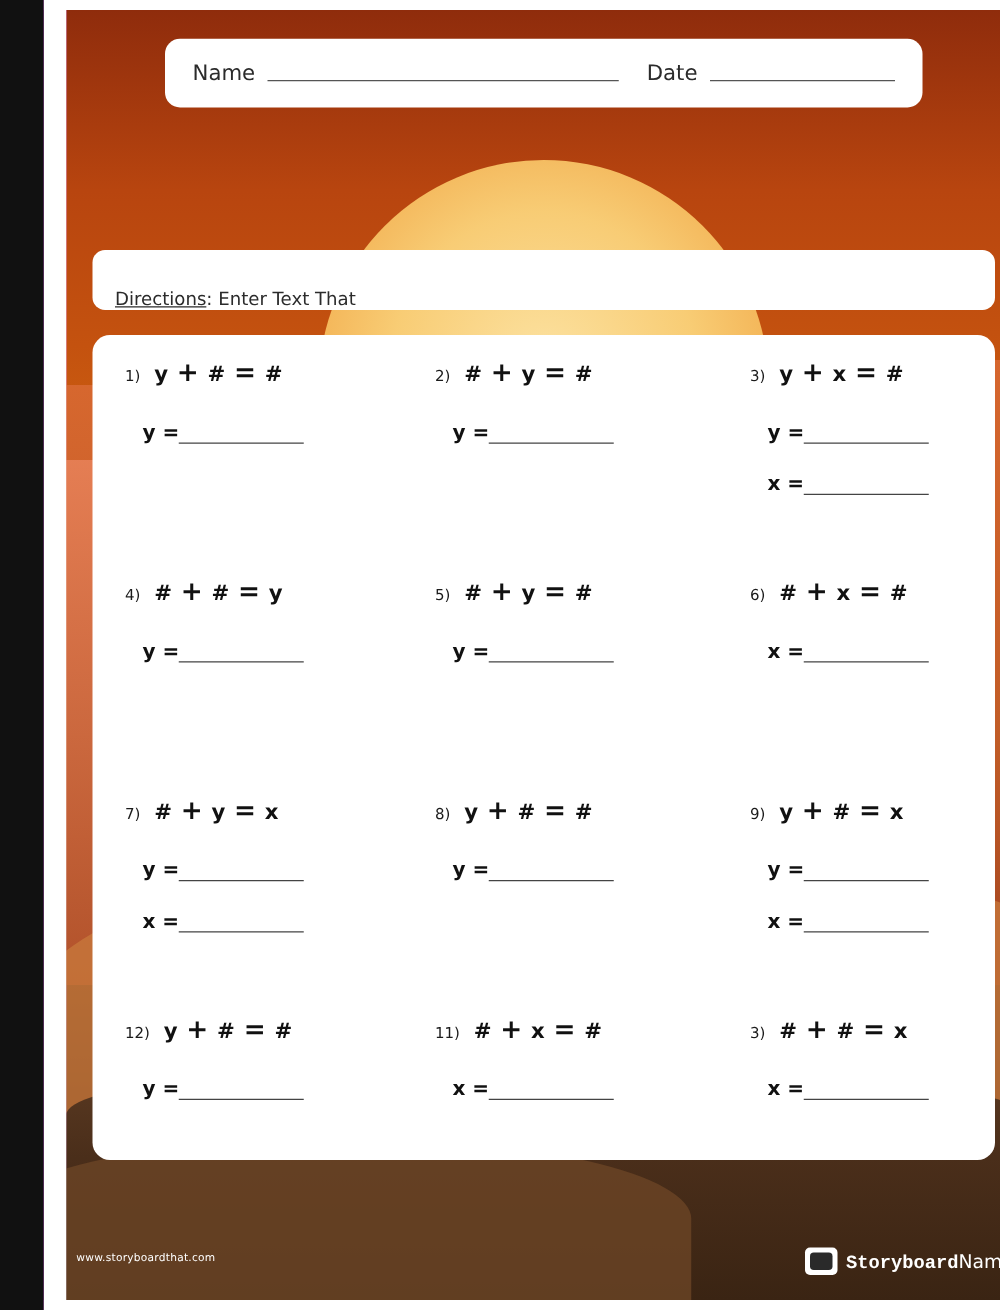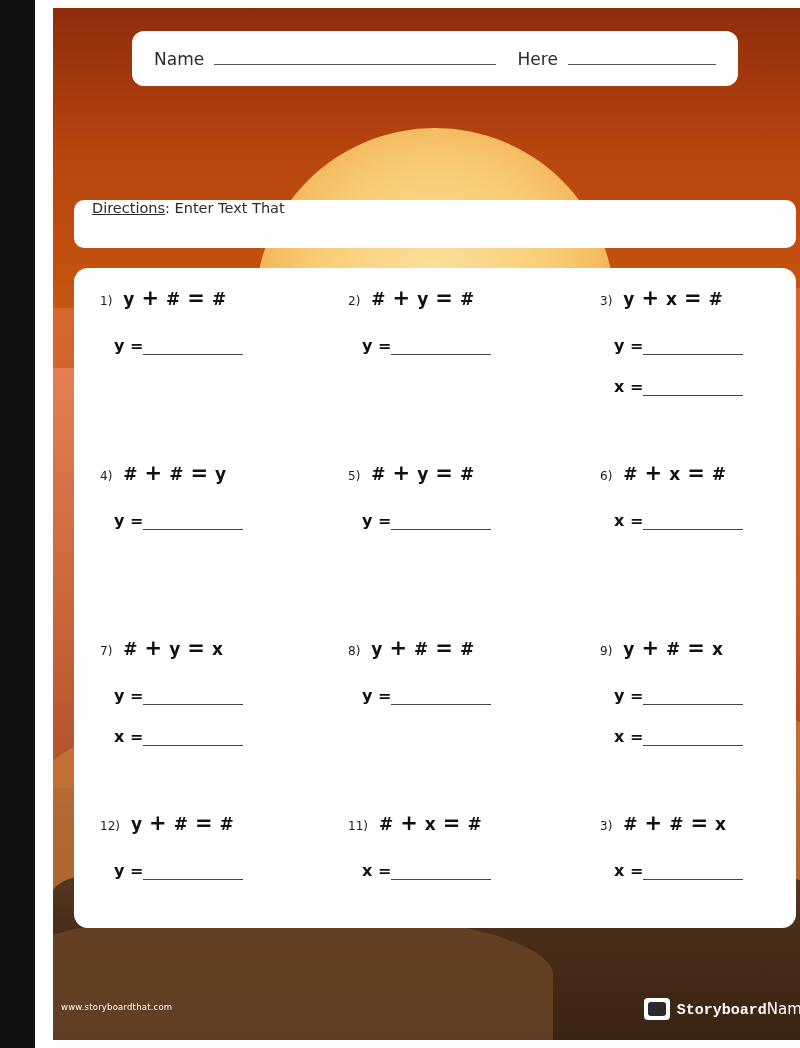--- a/index.html
+++ b/index.html
@@ -184,21 +184,21 @@
   }
 
   
   .directions {
     position: absolute;
     left: 39px; top: 200px;
     width: 722px; height: 48px;
     background: #fff;
     border-radius: 10px;
     display: flex;
-    align-items: flex-start;
+    align-items: flex-end;
     padding: 0 18px;
     box-sizing: border-box;
     font-size: 14.5px;
     color: #2b2b2b;
   }
   .directions .dir-word {
     text-decoration: underline;
   }
 
   
@@ -318,21 +318,21 @@
 
   <div class="edge top"></div>
   <div class="edge bottom"></div>
   <div class="edge left"></div>
   <div class="edge right"></div>
 
   <div class="namebar">
     <span class="field-label">Name</span>
     <div class="rule name"></div>
     <div class="spacer"></div>
-    <span class="field-label">Here</span>
+    <span class="field-label">Date</span>
     <div class="rule date"></div>
   </div>
 
 
   <div class="directions">
     <span class="dir-word">Directions</span>
       <span>: Enter Text That</span>
   </div>
 
   <div class="card">

